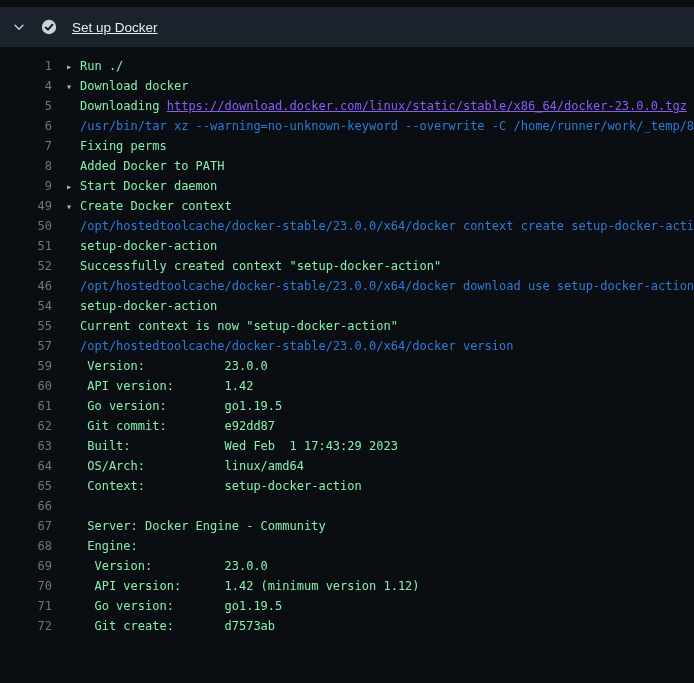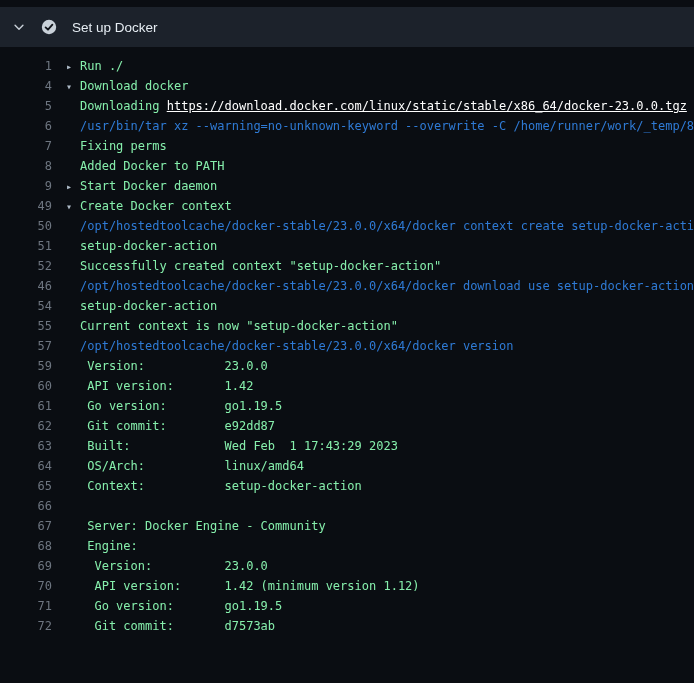--- a/index.html
+++ b/index.html
@@ -15,20 +15,21 @@
     margin-top: 7px;
     padding: 0 12px;
     background: #1c222b;
     gap: 15px;
     cursor: pointer;
   }
   .step-header .title {
     color: #e6edf3;
     font-size: 13.5px;
     font-weight: 400;
+    text-decoration: underline;
   }
   .icon { display: inline-flex; align-items: center; justify-content: center; }
   .log {
     padding-top: 9px;
     font-family: "DejaVu Sans Mono", "Liberation Mono", monospace;
     font-size: 12px;
   }
   .log-line {
     display: flex;
     height: 20px;
@@ -47,21 +48,21 @@
   .arrow {
     display: inline-block;
     width: 14px;
     color: #adbac7;
     font-size: 10px;
     vertical-align: middle;
     cursor: pointer;
   }
   .seg-plain { color: #86efac; }
   .seg-command { color: #2f7bd6; }
-  .seg-link { color: #ffffff; text-decoration: underline; cursor: pointer; }
+  .seg-link { color: #8b5cf6; text-decoration: underline; cursor: pointer; }
 </style>
 </head>
 <body>
 
 <div class="step-header">
   <span class="icon">
     <svg width="14" height="14" viewBox="0 0 16 16">
       <path d="M3.5 6 L8 10.5 L12.5 6" stroke="#c9d1d9" stroke-width="1.6" fill="none" stroke-linecap="round" stroke-linejoin="round"></path>
     </svg>
   </span>
@@ -96,14 +97,14 @@
     <div class="log-line"><span class="line-number">62</span><span class="line-content"><span class="arrow"></span><span class="seg-plain"> Git commit:        e92dd87</span></span></div>
     <div class="log-line"><span class="line-number">63</span><span class="line-content"><span class="arrow"></span><span class="seg-plain"> Built:             Wed Feb  1 17:43:29 2023</span></span></div>
     <div class="log-line"><span class="line-number">64</span><span class="line-content"><span class="arrow"></span><span class="seg-plain"> OS/Arch:           linux/amd64</span></span></div>
     <div class="log-line"><span class="line-number">65</span><span class="line-content"><span class="arrow"></span><span class="seg-plain"> Context:           setup-docker-action</span></span></div>
     <div class="log-line"><span class="line-number">66</span><span class="line-content"><span class="arrow"></span></span></div>
     <div class="log-line"><span class="line-number">67</span><span class="line-content"><span class="arrow"></span><span class="seg-plain"> Server: Docker Engine - Community</span></span></div>
     <div class="log-line"><span class="line-number">68</span><span class="line-content"><span class="arrow"></span><span class="seg-plain"> Engine:</span></span></div>
     <div class="log-line"><span class="line-number">69</span><span class="line-content"><span class="arrow"></span><span class="seg-plain">  Version:          23.0.0</span></span></div>
     <div class="log-line"><span class="line-number">70</span><span class="line-content"><span class="arrow"></span><span class="seg-plain">  API version:      1.42 (minimum version 1.12)</span></span></div>
     <div class="log-line"><span class="line-number">71</span><span class="line-content"><span class="arrow"></span><span class="seg-plain">  Go version:       go1.19.5</span></span></div>
-    <div class="log-line"><span class="line-number">72</span><span class="line-content"><span class="arrow"></span><span class="seg-plain">  Git commit:       d7573ab</span></span></div>
+    <div class="log-line"><span class="line-number">72</span><span class="line-content"><span class="arrow"></span><span class="seg-plain">  Git create:       d7573ab</span></span></div>
   </div>
 
 </body></html>

